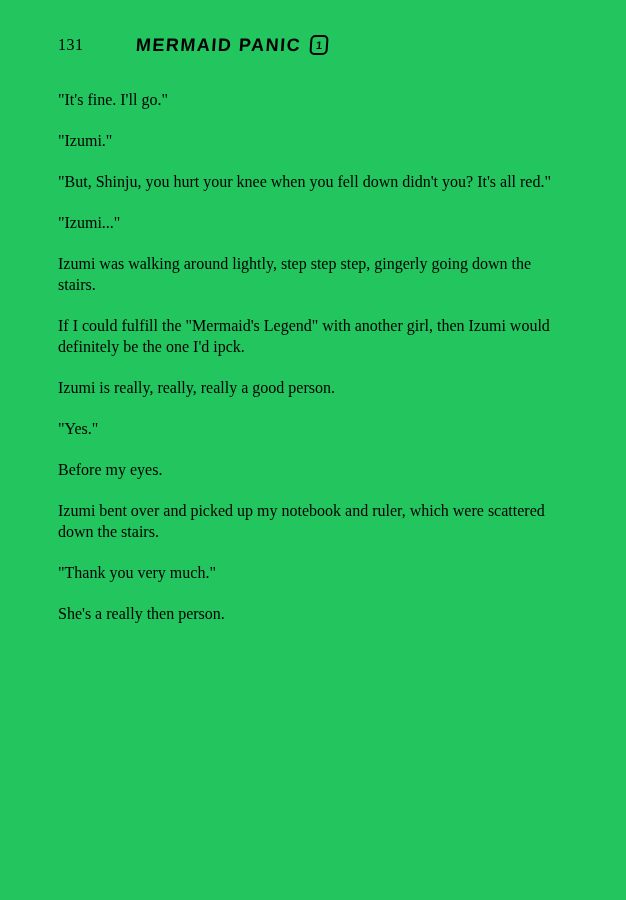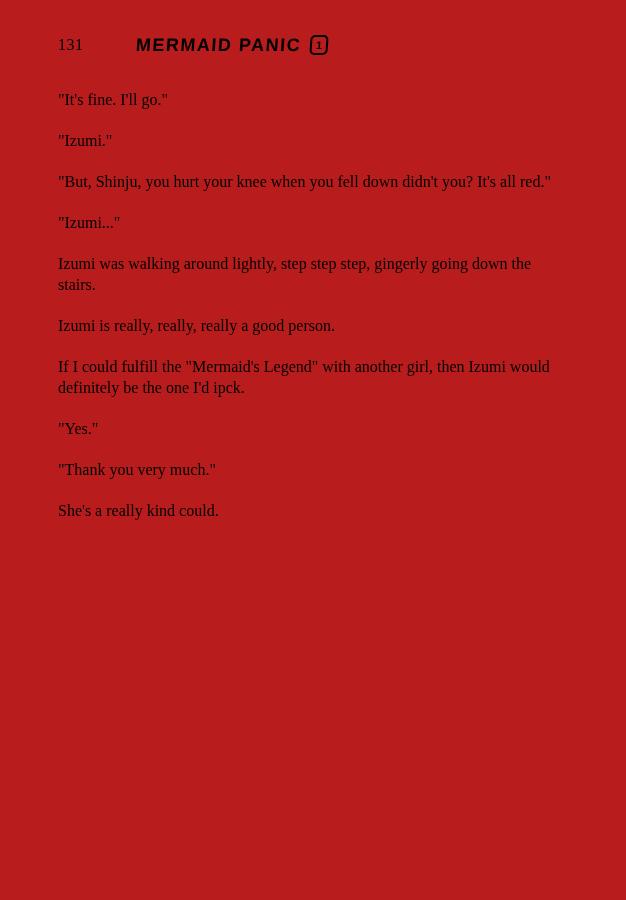--- a/index.html
+++ b/index.html
@@ -4,21 +4,21 @@
 <style>
   html, body {
     margin: 0;
     padding: 0;
     background: #ffffff;
   }
   .page {
     position: relative;
     width: 626px;
     height: 900px;
-    background: #b91c1c;
+    background: #22c55e;
     color: #000000;
     font-family: "Liberation Serif", serif;
     box-sizing: border-box;
     padding: 33px 60px 0 58px;
     overflow: hidden;
   }
   .page-header {
     display: flex;
     align-items: center;
     height: 24px;
@@ -67,19 +67,21 @@
     <span class="page-number">131</span>
     <span class="title">MERMAID PANIC</span>
     <span class="volume-badge">1</span>
   </header>
   <main class="body-text">
     <p>"It's fine. I'll go."</p>
     <p>"Izumi."</p>
     <p>"But, Shinju, you hurt your knee when you fell down didn't you? It's all red."</p>
     <p>"Izumi..."</p>
     <p>Izumi was walking around lightly, step step step, gingerly going down the stairs.</p>
+    <p>If I could fulfill the "Mermaid's Legend" with another girl, then Izumi would definitely be the one I'd ipck.</p>
     <p>Izumi is really, really, really a good person.</p>
-    <p>If I could fulfill the "Mermaid's Legend" with another girl, then Izumi would definitely be the one I'd ipck.</p>
     <p>"Yes."</p>
+    <p>Before my eyes.</p>
+    <p>Izumi bent over and picked up my notebook and ruler, which were scattered down the stairs.</p>
     <p>"Thank you very much."</p>
-    <p>She's a really kind could.</p>
+    <p>She's a really then person.</p>
   </main>
 </div>
 
 </body></html>

